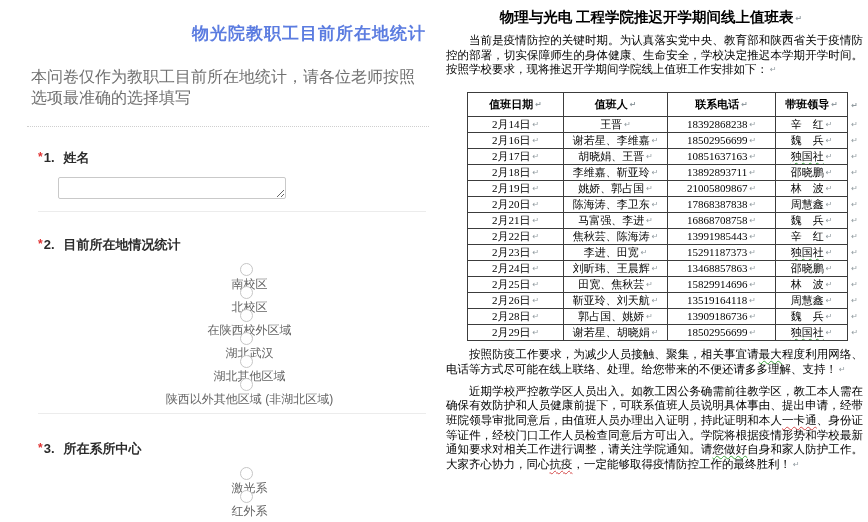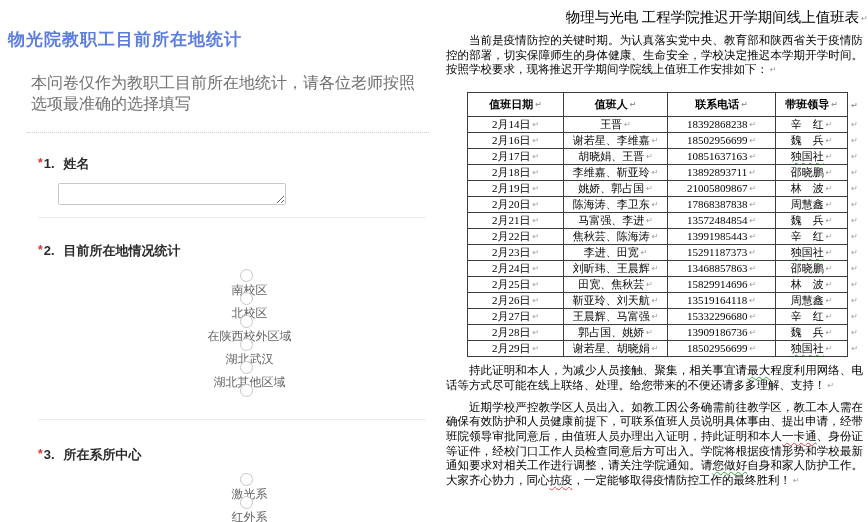--- a/index.html
+++ b/index.html
@@ -1,42 +1,42 @@
 <!DOCTYPE html>
 <html><head>
 <meta charset="utf-8">
 <style>
   * { margin:0; padding:0; box-sizing:border-box; }
   html,body { width:868px; height:522px; background:#ffffff; overflow:hidden;
               font-family:"Liberation Sans","DejaVu Sans",sans-serif; }
 
   
   .left-panel { position:absolute; left:0; top:0; width:434px; height:522px; background:#fff; }
-  .survey-title { margin:28px 8px 0; text-align:left; font-size:17px; font-weight:700; color:#5b7ce0; letter-spacing:1px; }
+  .survey-title { margin:22px 8px 0; text-align:right; font-size:17px; font-weight:700; color:#5b7ce0; letter-spacing:1px; }
   .survey-desc { margin:22px 10px 0 31px; font-size:16px; color:#707070; }
   .divider { border-top:1px solid #ececec; }
   .divider.dotted { margin:17px 5px 0 27px; border-top:1px dotted #cfcfcf; }
   .divider.solid  { margin:12px 8px 0 38px; }
   .question { margin:22px 0 0 38px; }
   .q2 { margin-top:24px; }
   .q3 { margin-top:26px; }
   .q-head { display:flex; align-items:baseline; font-size:13px; font-weight:700; color:#2b2b2b; }
   .req { color:#e03131; margin-right:1px; font-size:12px; transform:translateY(-1px); }
   .q-num { margin-right:9px; }
   .name-input { display:block; margin:10px 0 0 20px; width:228px; height:22px; border:1px solid #c9c9c9;
                 border-radius:2px; resize:both; font:12px "Liberation Sans",sans-serif; color:#333; outline:none; }
   .options { margin:9px 0 0 20px; }
   .opt { display:flex; align-items:center; height:23px; cursor:pointer;flex-direction:column; }
   .radio { width:13px; height:13px; border:1px solid #c6c6c6; border-radius:50%; background:#fff; flex:0 0 13px; }
   .opt-label { margin-left:7px; font-size:12px; color:#646464; }
 
   
   .right-panel { position:absolute; left:434px; top:0; width:434px; height:522px; background:#fff; color:#000;
                  font-family:"Liberation Serif","DejaVu Serif",serif; }
-  .doc-title { margin-top:8px; text-align:right; font-size:14.5px; font-weight:400; }
+  .doc-title { margin-top:8px; text-align:center; font-size:14.5px; font-weight:700; }
   .doc-p { margin:6px 5px 0 12px; font-size:11.5px; line-height:14.7px; text-align:justify; text-indent:2em; }
   .duty-table { margin:14px 0 0 33px; border-collapse:collapse; table-layout:fixed; font-size:11px; }
   .duty-table th, .duty-table td { border:1px solid #3c3c3c; text-align:center; vertical-align:middle;
                                    padding:0; overflow:hidden; white-space:nowrap; }
   .duty-table th { height:24px; font-weight:700; font-size:11px; }
   .duty-table td { height:15px; line-height:15px; }
   .col-date{width:96px;} .col-person{width:104px;} .col-phone{width:108px;} .col-leader{width:72px;} .col-mark{width:12px;}
   .duty-table .mark-cell { border:none; background:#fff; }
   .mark { font-family:"DejaVu Sans",sans-serif; font-size:8px; color:#909a9f; margin-left:2px; vertical-align:1px; }
   .wavy-green { text-decoration:underline wavy #3aa33a 1px; text-underline-offset:2px; }
@@ -83,20 +83,21 @@
         <label class="opt">
           <span class="radio"></span>
           <span class="opt-label">湖北武汉</span>
         </label>
         <label class="opt">
           <span class="radio"></span>
           <span class="opt-label">湖北其他区域</span>
         </label>
         <label class="opt">
           <span class="radio"></span>
+          <span class="opt-label">陕西以外其他区域 (非湖北区域)</span>
         </label>
       </div>
   </div>
   <div class="divider solid"></div>
 
   <div class="question q3">
     <div class="q-head">
       <span class="req">*</span>
       <span class="q-num">3.</span>
       <span class="q-label">所在系所中心</span>
@@ -174,21 +175,21 @@
         <tr>
           <td><span>2月20日</span><span class="mark">↵</span></td>
           <td><span>陈海涛、李卫东</span><span class="mark">↵</span></td>
           <td><span>17868387838</span><span class="mark">↵</span></td>
           <td><span>周慧鑫</span><span class="mark">↵</span></td>
           <td class="mark-cell"><span class="mark">↵</span></td>
         </tr>
         <tr>
           <td><span>2月21日</span><span class="mark">↵</span></td>
           <td><span>马富强、李进</span><span class="mark">↵</span></td>
-          <td><span>13572484854</span><span class="mark">↵</span></td>
+          <td><span>16868708758</span><span class="mark">↵</span></td>
           <td><span>魏　兵</span><span class="mark">↵</span></td>
           <td class="mark-cell"><span class="mark">↵</span></td>
         </tr>
         <tr>
           <td><span>2月22日</span><span class="mark">↵</span></td>
           <td><span>焦秋芸、陈海涛</span><span class="mark">↵</span></td>
           <td><span>13991985443</span><span class="mark">↵</span></td>
           <td><span>辛　红</span><span class="mark">↵</span></td>
           <td class="mark-cell"><span class="mark">↵</span></td>
         </tr>
@@ -214,40 +215,33 @@
           <td class="mark-cell"><span class="mark">↵</span></td>
         </tr>
         <tr>
           <td><span>2月26日</span><span class="mark">↵</span></td>
           <td><span>靳亚玲、刘天航</span><span class="mark">↵</span></td>
           <td><span>13519164118</span><span class="mark">↵</span></td>
           <td><span>周慧鑫</span><span class="mark">↵</span></td>
           <td class="mark-cell"><span class="mark">↵</span></td>
         </tr>
         <tr>
-          <td><span>2月27日</span><span class="mark">↵</span></td>
-          <td><span>王晨辉、马富强</span><span class="mark">↵</span></td>
-          <td><span>15332296680</span><span class="mark">↵</span></td>
-          <td><span>辛　红</span><span class="mark">↵</span></td>
-          <td class="mark-cell"><span class="mark">↵</span></td>
-        </tr>
-        <tr>
           <td><span>2月28日</span><span class="mark">↵</span></td>
           <td><span>郭占国、姚娇</span><span class="mark">↵</span></td>
           <td><span>13909186736</span><span class="mark">↵</span></td>
           <td><span>魏　兵</span><span class="mark">↵</span></td>
           <td class="mark-cell"><span class="mark">↵</span></td>
         </tr>
         <tr>
           <td><span>2月29日</span><span class="mark">↵</span></td>
           <td><span>谢若星、胡晓娟</span><span class="mark">↵</span></td>
           <td><span>18502956699</span><span class="mark">↵</span></td>
           <td><span class="wavy-green">独国社</span><span class="mark">↵</span></td>
           <td class="mark-cell"><span class="mark">↵</span></td>
         </tr>
       </tbody>
   </table>
 
   <div id="closing" class="closing">
-      <p class="doc-p"><span>持此证明和本人，为减少人员接触、聚集，相关事宜请</span><span class="wavy-green">最大</span><span>程度利用网络、电话等方式尽可能在线上联络、处理。给您带来的不便还请多多理解、支持！</span><span class="mark">↵</span></p>
+      <p class="doc-p"><span>按照防疫工作要求，为减少人员接触、聚集，相关事宜请</span><span class="wavy-green">最大</span><span>程度利用网络、电话等方式尽可能在线上联络、处理。给您带来的不便还请多多理解、支持！</span><span class="mark">↵</span></p>
       <p class="doc-p"><span>近期学校严控教学区人员出入。如教工因公务确需前往教学区，教工本人需在确保有效防护和人员健康前提下，可联系值班人员说明具体事由、提出申请，经带班院领导审批同意后，由值班人员办理出入证明，持此证明和本人</span><span class="wavy-red">一卡通</span><span>、身份证等证件，经校门口工作人员检查同意后方可出入。学院将根据疫情形势和学校最新通知要求对相关工作进行调整，请关注学院通知。请</span><span class="wavy-green">您做好</span><span>自身和家人防护工作。大家齐心协力，同心</span><span class="wavy-red">抗疫</span><span>，一定能够取得疫情防控工作的最终胜利！</span><span class="mark">↵</span></p>
     </div>
 </div>
 
 </body></html>

